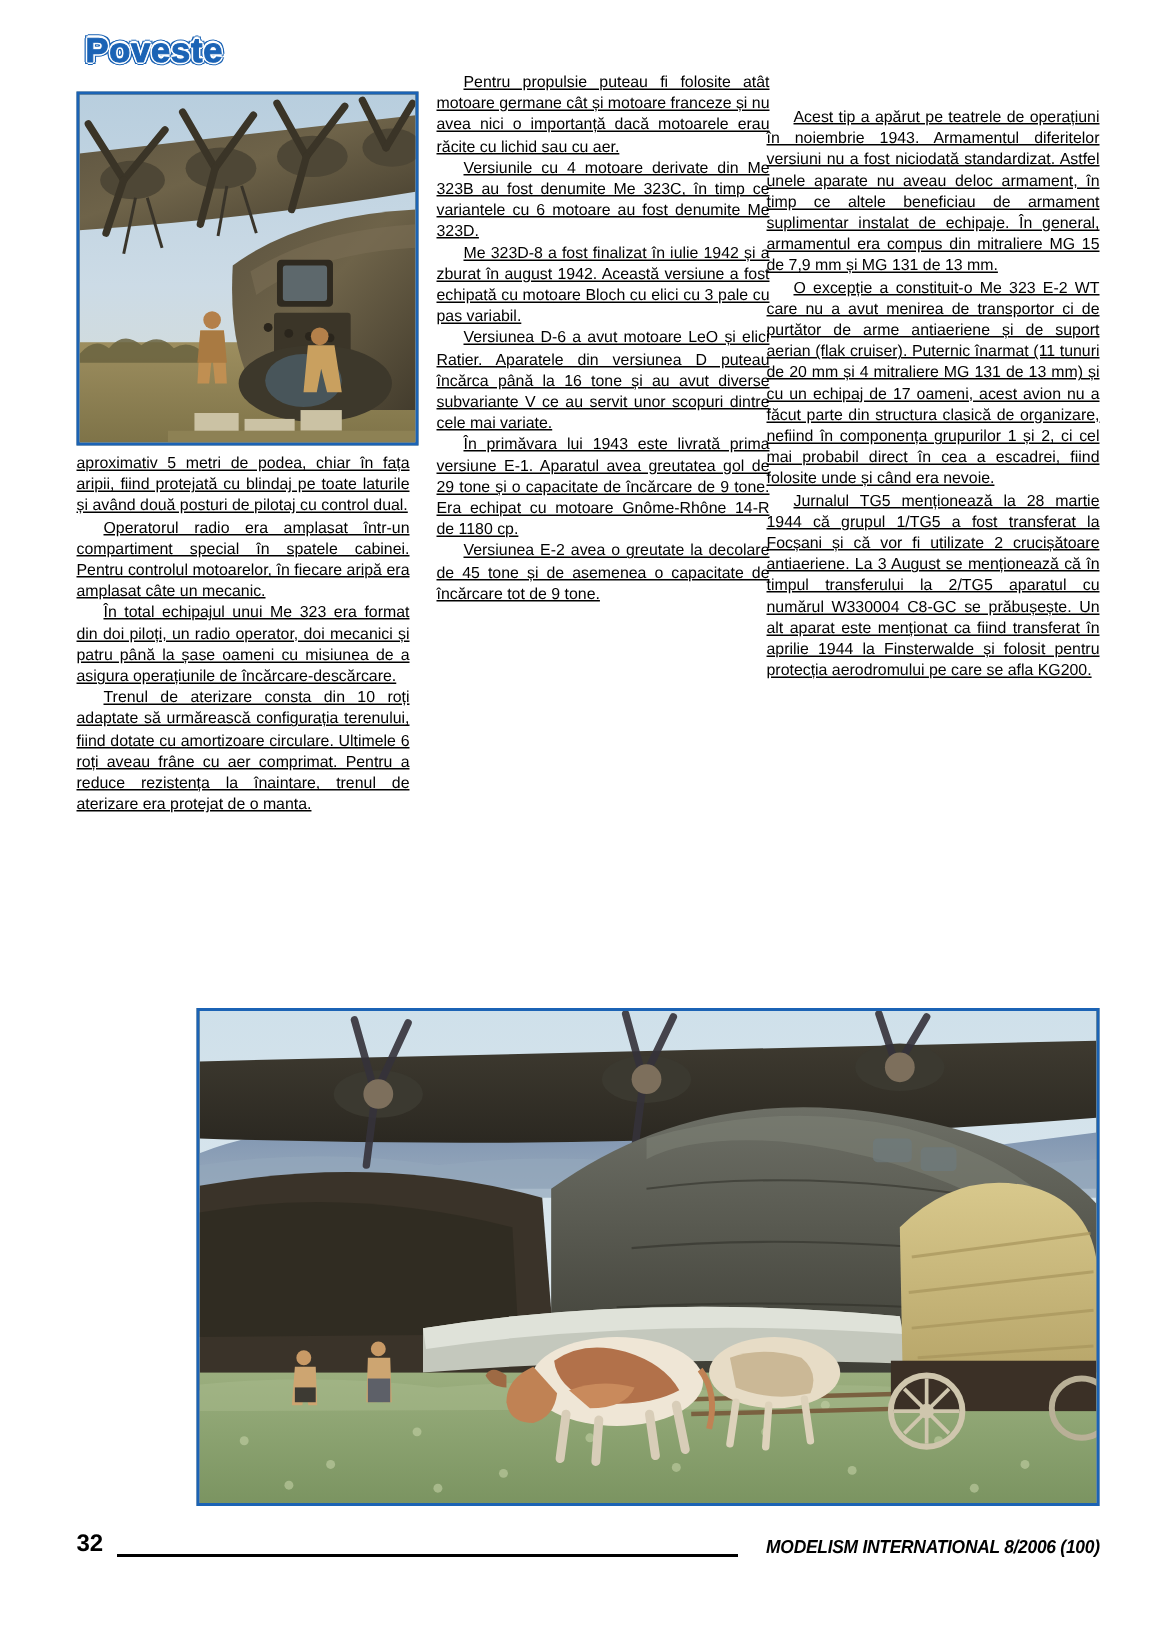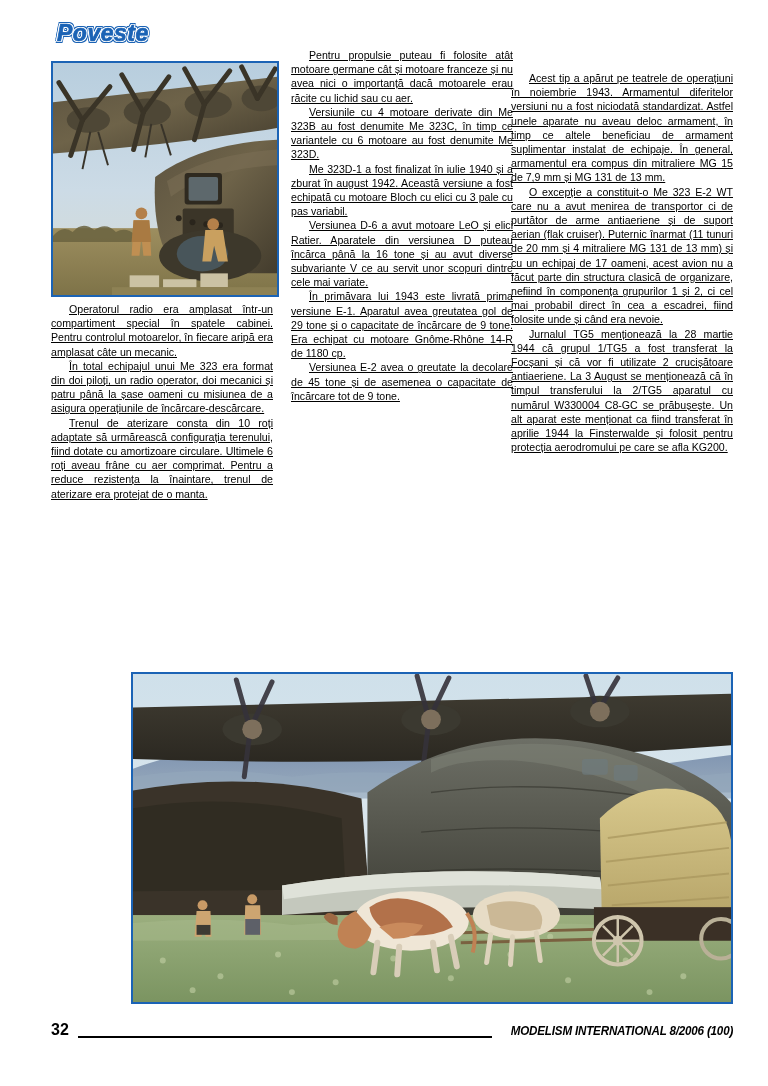--- a/index.html
+++ b/index.html
@@ -20,21 +20,20 @@
     position: absolute;
     left: 57px;
     top: 22px;
     width: 400px;
     height: 30px;
   }
   #article-title {
     font-family: "Liberation Sans", sans-serif;
     font-size: 23px;
     font-weight: bold;
-    font-style: italic;
     letter-spacing: 0.5px;
     color: #1b63b5;
     -webkit-text-stroke: 0.7px #1b63b5;
     text-shadow:
       1.4px 0 0 #ffffff,
       -1.4px 0 0 #ffffff,
       0 1.4px 0 #ffffff,
       0 -1.4px 0 #ffffff,
       1px 1px 0 #ffffff,
       -1px -1px 0 #ffffff,
@@ -228,29 +227,30 @@
     <g fill="#cbc2a4">
       <rect x="78" y="216" width="30" height="14"></rect>
       <rect x="112" y="220" width="34" height="12"></rect>
       <rect x="150" y="214" width="28" height="14"></rect>
     </g>
     <rect x="60" y="228" width="168" height="8" fill="#8d8154"></rect>
   </svg>
 </div>
 
 <div class="column" id="column-1">
+  <p class="para no-indent">aproximativ 5 metri de podea, chiar în fața aripii, fiind protejată cu blindaj pe toate laturile și având două posturi de pilotaj cu control dual.</p>
   <p class="para">Operatorul radio era amplasat într-un compartiment special în spatele cabinei. Pentru controlul motoarelor, în fiecare aripă era amplasat câte un mecanic.</p>
   <p class="para">În total echipajul unui Me 323 era format din doi piloți, un radio operator, doi mecanici și patru până la șase oameni cu misiunea de a asigura operațiunile de încărcare-descărcare.</p>
   <p class="para">Trenul de aterizare consta din 10 roți adaptate să urmărească configurația terenului, fiind dotate cu amortizoare circulare. Ultimele 6 roți aveau frâne cu aer comprimat. Pentru a reduce rezistența la înaintare, trenul de aterizare era protejat de o manta.</p>
 </div>
 
 <div class="column" id="column-2">
   <p class="para">Pentru propulsie puteau fi folosite atât motoare germane cât și motoare franceze și nu avea nici o importanță dacă motoarele erau răcite cu lichid sau cu aer.</p>
   <p class="para">Versiunile cu 4 motoare derivate din Me 323B au fost denumite Me 323C, în timp ce variantele cu 6 motoare au fost denumite Me 323D.</p>
-  <p class="para">Me 323D-1 a fost finalizat în iulie 1940 și a zburat în august 1942. Această versiune a fost echipată cu motoare Bloch cu elici cu 3 pale cu pas variabil.</p>
+  <p class="para">Me 323D-8 a fost finalizat în iulie 1942 și a zburat în august 1942. Această versiune a fost echipată cu motoare Bloch cu elici cu 3 pale cu pas variabil.</p>
   <p class="para">Versiunea D-6 a avut motoare LeO și elici Ratier. Aparatele din versiunea D puteau încărca până la 16 tone și au avut diverse subvariante V ce au servit unor scopuri dintre cele mai variate.</p>
   <p class="para">În primăvara lui 1943 este livrată prima versiune E-1. Aparatul avea greutatea gol de 29 tone și o capacitate de încărcare de 9 tone. Era echipat cu motoare Gnôme-Rhône 14-R de 1180 cp.</p>
   <p class="para">Versiunea E-2 avea o greutate la decolare de 45 tone și de asemenea o capacitate de încărcare tot de 9 tone.</p>
 </div>
 
 <div class="column" id="column-3">
   <p class="para">Acest tip a apărut pe teatrele de operațiuni în noiembrie 1943. Armamentul diferitelor versiuni nu a fost niciodată standardizat. Astfel unele aparate nu aveau deloc armament, în timp ce altele beneficiau de armament suplimentar instalat de echipaje. În general, armamentul era compus din mitraliere MG 15 de 7,9 mm și MG 131 de 13 mm.</p>
   <p class="para">O excepție a constituit-o Me 323 E-2 WT care nu a avut menirea de transportor ci de purtător de arme antiaeriene și de suport aerian (flak cruiser). Puternic înarmat (11 tunuri de 20 mm și 4 mitraliere MG 131 de 13 mm) și cu un echipaj de 17 oameni, acest avion nu a făcut parte din structura clasică de organizare, nefiind în componența grupurilor 1 și 2, ci cel mai probabil direct în cea a escadrei, fiind folosite unde și când era nevoie.</p>
   <p class="para">Jurnalul TG5 menționează la 28 martie 1944 că grupul 1/TG5 a fost transferat la Focșani și că vor fi utilizate 2 crucișătoare antiaeriene. La 3 August se menționează că în timpul transferului la 2/TG5 aparatul cu numărul W330004 C8-GC se prăbușește. Un alt aparat este menționat ca fiind transferat în aprilie 1944 la Finsterwalde și folosit pentru protecția aerodromului pe care se afla KG200.</p>
 </div>

